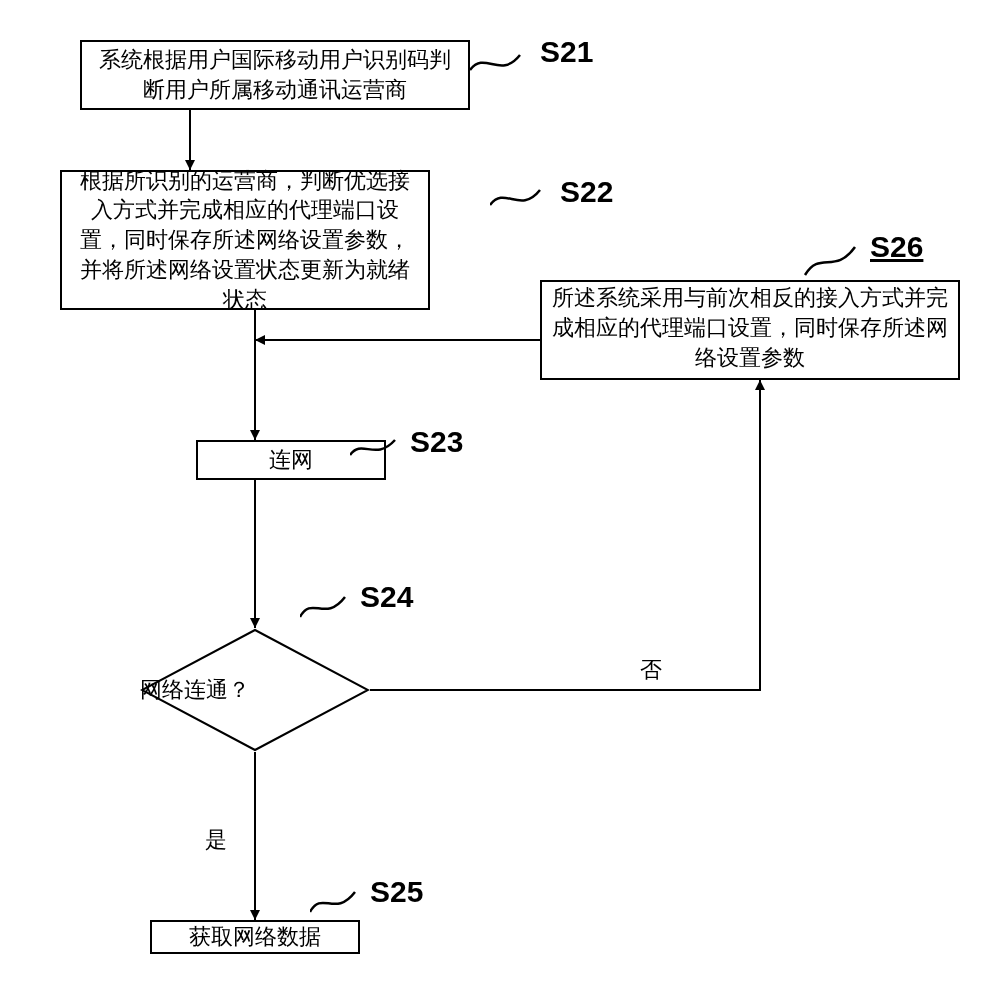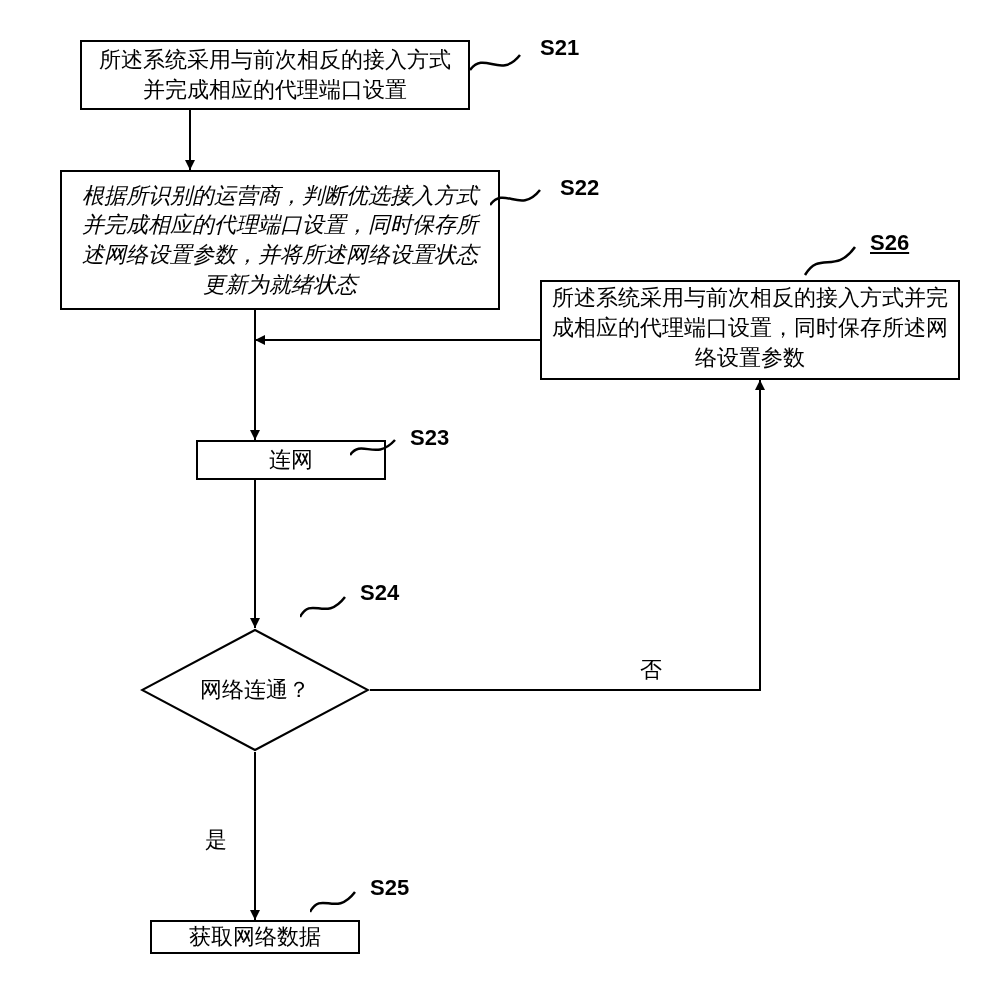--- a/index.html
+++ b/index.html
@@ -19,21 +19,21 @@
     align-items: center;
     justify-content: center;
     text-align: center;
     padding: 6px 10px;
     box-sizing: border-box;
     font-size: 22px;
     line-height: 1.35;
   }
   .label {
     position: absolute;
-    font-size: 22px;
+    font-size: 30px;
     font-weight: bold;
     font-family: sans-serif;
     text-align: center;
   }
   .branch-label {
     position: absolute;
     font-size: 22px;
   }
   svg.connector {
     position: absolute;
@@ -43,21 +43,21 @@
     height: 1000px;
     pointer-events: none;
   }
   .diamond {
     position: absolute;
   }
   .diamond svg { display: block; }
   .diamond .dtext {
     position: absolute;
     top: 0; left: 0; width: 100%; height: 100%;
-    display: flex; align-items: center; justify-content: center;
+    display: flex; align-items: center; 
     font-size: 22px;
   }
   .squiggle { position: absolute; }
 </style>
 </head>
 <body>
 
 <svg class="connector">
   <defs>
     <marker id="arrow" markerWidth="12" markerHeight="12" refX="10" refY="5" orient="auto" markerUnits="userSpaceOnUse">
@@ -72,28 +72,28 @@
   <line x1="255" y1="480" x2="255" y2="628" stroke="#000" stroke-width="2" marker-end="url(#arrow)"></line>
 
   <line x1="255" y1="752" x2="255" y2="920" stroke="#000" stroke-width="2" marker-end="url(#arrow)"></line>
 
   <polyline points="370,690 760,690 760,380" fill="none" stroke="#000" stroke-width="2" marker-end="url(#arrow)"></polyline>
 
   <polyline points="540,340 255,340" fill="none" stroke="#000" stroke-width="2" marker-end="url(#arrow)"></polyline>
 </svg>
 
 <div class="box" style="left:80px; top:40px; width:390px; height:70px;">
-  <span>所述系统采用与前次相反的接入方式并完成相应的代理端口设置</span>
+  <span>系统根据用户国际移动用户识别码判断用户所属移动通讯运营商</span>
 </div>
 <svg class="squiggle" style="left:470px; top:40px;" width="70" height="40">
   <path d="M0,30 C15,10 30,40 50,15" stroke="#000" stroke-width="2.5" fill="none"></path>
 </svg>
 <div class="label" style="left:540px; top:35px;">S21</div>
 
-<div class="box" style="left:60px; top:170px; width:440px; height:140px;font-style:italic;">
+<div class="box" style="left:60px; top:170px; width:370px; height:140px;">
   <span>根据所识别的运营商，判断优选接入方式并完成相应的代理端口设置，同时保存所述网络设置参数，并将所述网络设置状态更新为就绪状态</span>
 </div>
 <svg class="squiggle" style="left:490px; top:175px;" width="70" height="40">
   <path d="M0,30 C15,10 30,40 50,15" stroke="#000" stroke-width="2.5" fill="none"></path>
 </svg>
 <div class="label" style="left:560px; top:175px;">S22</div>
 
 <div class="box" style="left:540px; top:280px; width:420px; height:100px;font-family:Liberation Mono, monospace;">
   <span>所述系统采用与前次相反的接入方式并完成相应的代理端口设置，同时保存所述网络设置参数</span>
 </div>

